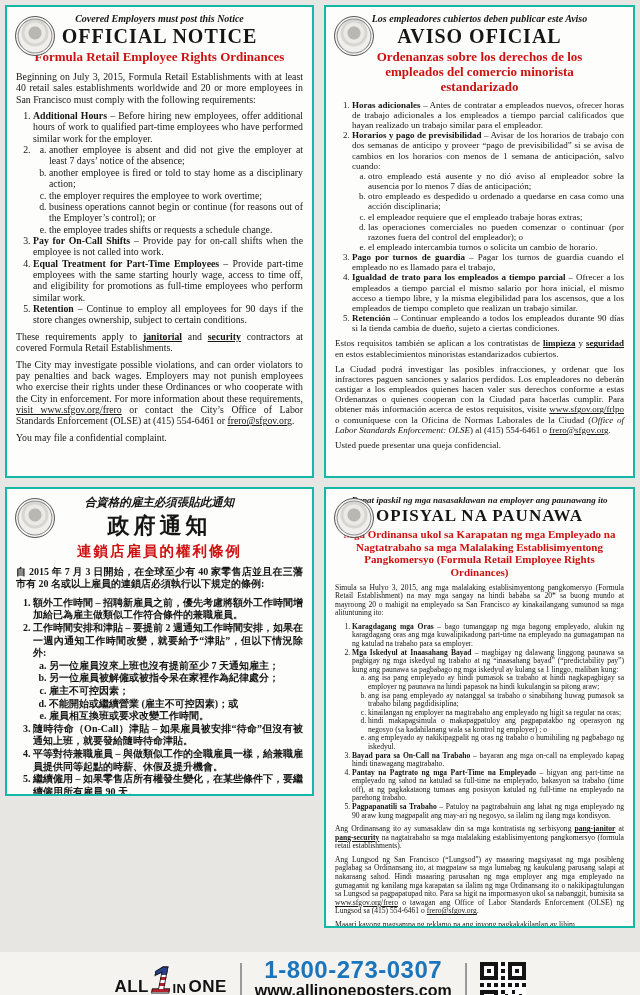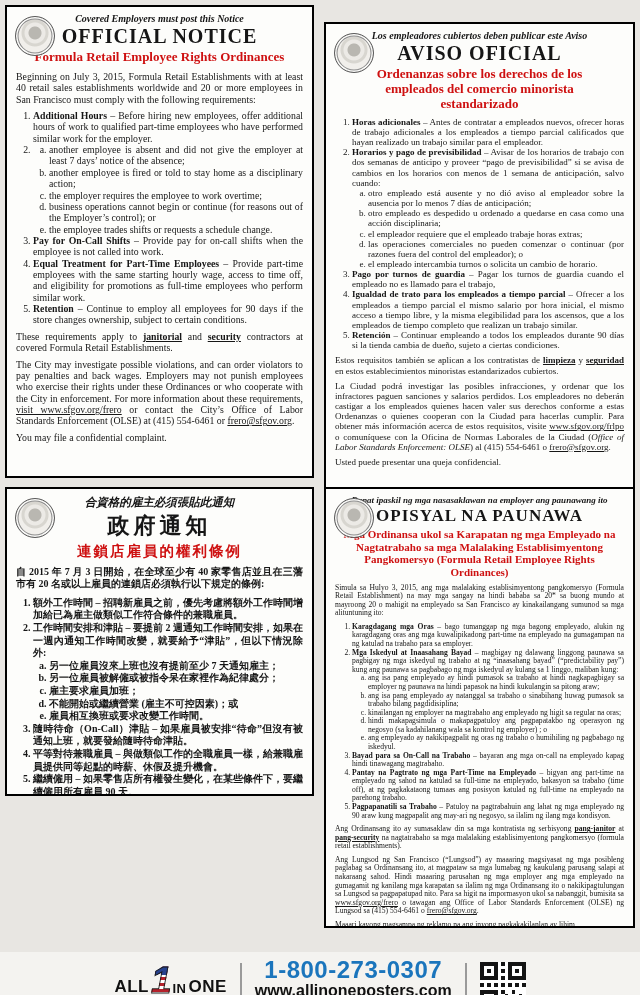--- a/index.html
+++ b/index.html
@@ -3,25 +3,25 @@
 <meta charset="utf-8">
 <style>
   html,body{margin:0;padding:0;}
   body{
     width:640px;height:995px;position:relative;
     background:#e8e6e2;
     font-family:"Liberation Serif","DejaVu Serif",serif;
     color:#161616;
   }
   .panel{
-    position:absolute;background:#fdfdfb;border:2px solid #000000;
+    position:absolute;background:#fdfdfb;border:2px solid #14b8a6;
     box-sizing:border-box;overflow:hidden;padding:6px 9px 4px;
   }
   .p-en{left:5px;top:5px;width:309px;height:473px;}
-  .p-es{left:324px;top:22px;width:311px;height:473px;}
+  .p-es{left:324px;top:5px;width:311px;height:473px;}
   .p-zh{left:5px;top:487px;width:309px;height:309px;}
   .p-tl{left:324px;top:487px;width:311px;height:441px;}
 
   .seal{
     position:absolute;left:8px;top:9px;width:38px;height:38px;border-radius:50%;
     border:1px solid #5a5a5a;
     box-shadow:inset 0 0 0 1.5px #fcfcfa, inset 0 0 0 2.5px #8a8a8a;
     background:
       radial-gradient(circle at 50% 42%, #b9b7b1 0 6px, #eceae6 7px 10px, #d8d6d0 11px 13px, #f1efeb 14px 19px);
   }
@@ -162,21 +162,21 @@
     <div class="subtitle">連鎖店雇員的權利條例</div>
     <div class="bodytext">
       <p>自 2015 年 7 月 3 日開始，在全球至少有 40 家零售店並且在三藩市有 20 名或以上雇員的連鎖店必須執行以下規定的條例:</p>
       <ol class="main">
         <li><span class="seg-b">額外工作時間</span><span> – 招聘新雇員之前，優先考慮將額外工作時間增加給已為雇主做類似工作符合條件的兼職雇員。</span></li>
         <li>
           <span><span class="seg-b">工作時間安排和津貼</span><span> – 要提前 2 週通知工作時間安排，如果在一週內通知工作時間改變，就要給予“津貼”，但以下情況除外:</span></span>
           <ol class="sub">
             <li>另一位雇員沒來上班也沒有提前至少 7 天通知雇主；</li>
             <li>另一位雇員被解僱或被指令呆在家裡作為紀律處分；</li>
-            <li>雇主要求雇員加班；</li>
+            <li>雇主不可控因素；</li>
             <li>不能開始或繼續營業 (雇主不可控因素)；或</li>
             <li>雇員相互換班或要求改變工作時間。</li>
           </ol>
         </li>
         <li><span class="seg-b">隨時待命（On-Call）津貼</span><span> – 如果雇員被安排“待命”但沒有被通知上班，就要發給隨時待命津貼。</span></li>
         <li><span class="seg-b">平等對待兼職雇員</span><span> – 與做類似工作的全職雇員一樣，給兼職雇員提供同等起點的時薪、休假及提升機會。</span></li>
         <li><span class="seg-b">繼續僱用</span><span> – 如果零售店所有權發生變化，在某些條件下，要繼續僱用所有雇員 90 天。</span></li>
       </ol>
       <p><span>這些條例同樣適用於為合資格的連鎖店提供</span><span class="seg-u">清潔</span><span>和</span><span class="seg-u">保安</span><span>服務的承包商。</span></p>
       <p><span>市府有權調查可能發生的違法行為並且有權命令違法者支付罰款和拖欠的工資。雇主不得懲罰行使這些法例權利或與市府執法合作的雇員。如需了解有關規定的更多資訊，請查閱 </span><span class="seg-l">www.sfgov.org/frero</span><span> 或聯繫市府勞工標準執行辦公室 (OLSE)，(415) 554-6461 或 </span><span class="seg-l">frero@sfgov.org</span><span>。</span></p>

